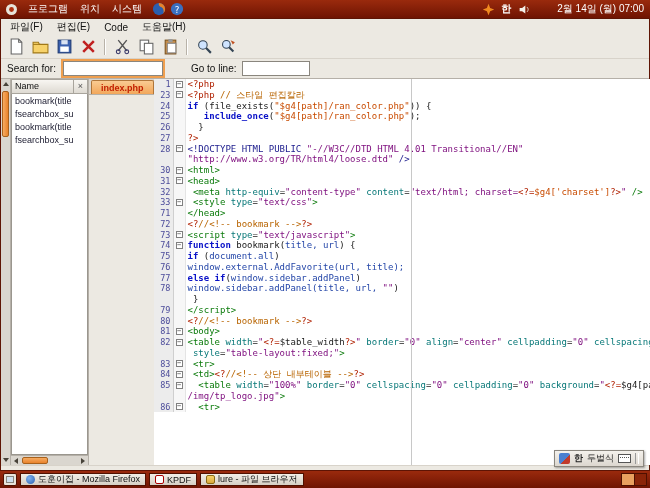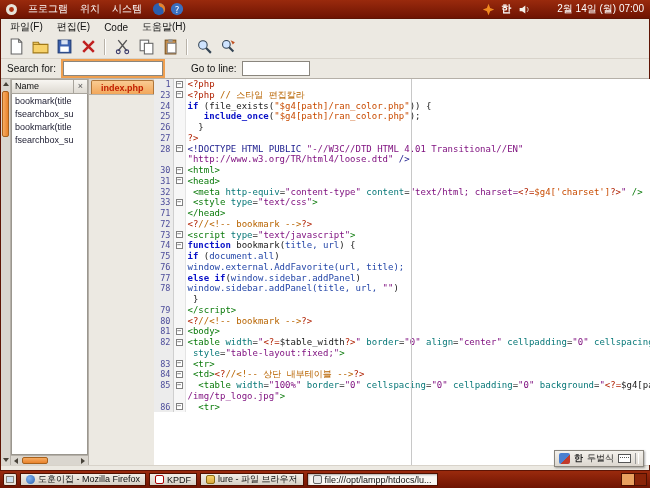--- a/index.html
+++ b/index.html
@@ -415,23 +415,19 @@
         <span>도훈이집 - Mozilla Firefox</span>
       </span>
       <span class="task-btn">
         <span class="tb-icon icon-kpdf"></span>
         <span>KPDF</span>
       </span>
       <span class="task-btn">
         <span class="tb-icon icon-folder"></span>
         <span>lure - 파일 브라우저</span>
       </span>
-      <span class="task-btn active">
-        <span class="tb-icon icon-gphpedit"></span>
-        <span>file:///opt/lampp/htdocs/lu...</span>
-      </span>
     </span>
   <span class="spacer"></span>
   <span class="ws-switcher" id="ws-switcher">
       <span class="ws-cell current"></span>
       <span class="ws-cell"></span>
     </span>
 </div>
 
 </body></html>

